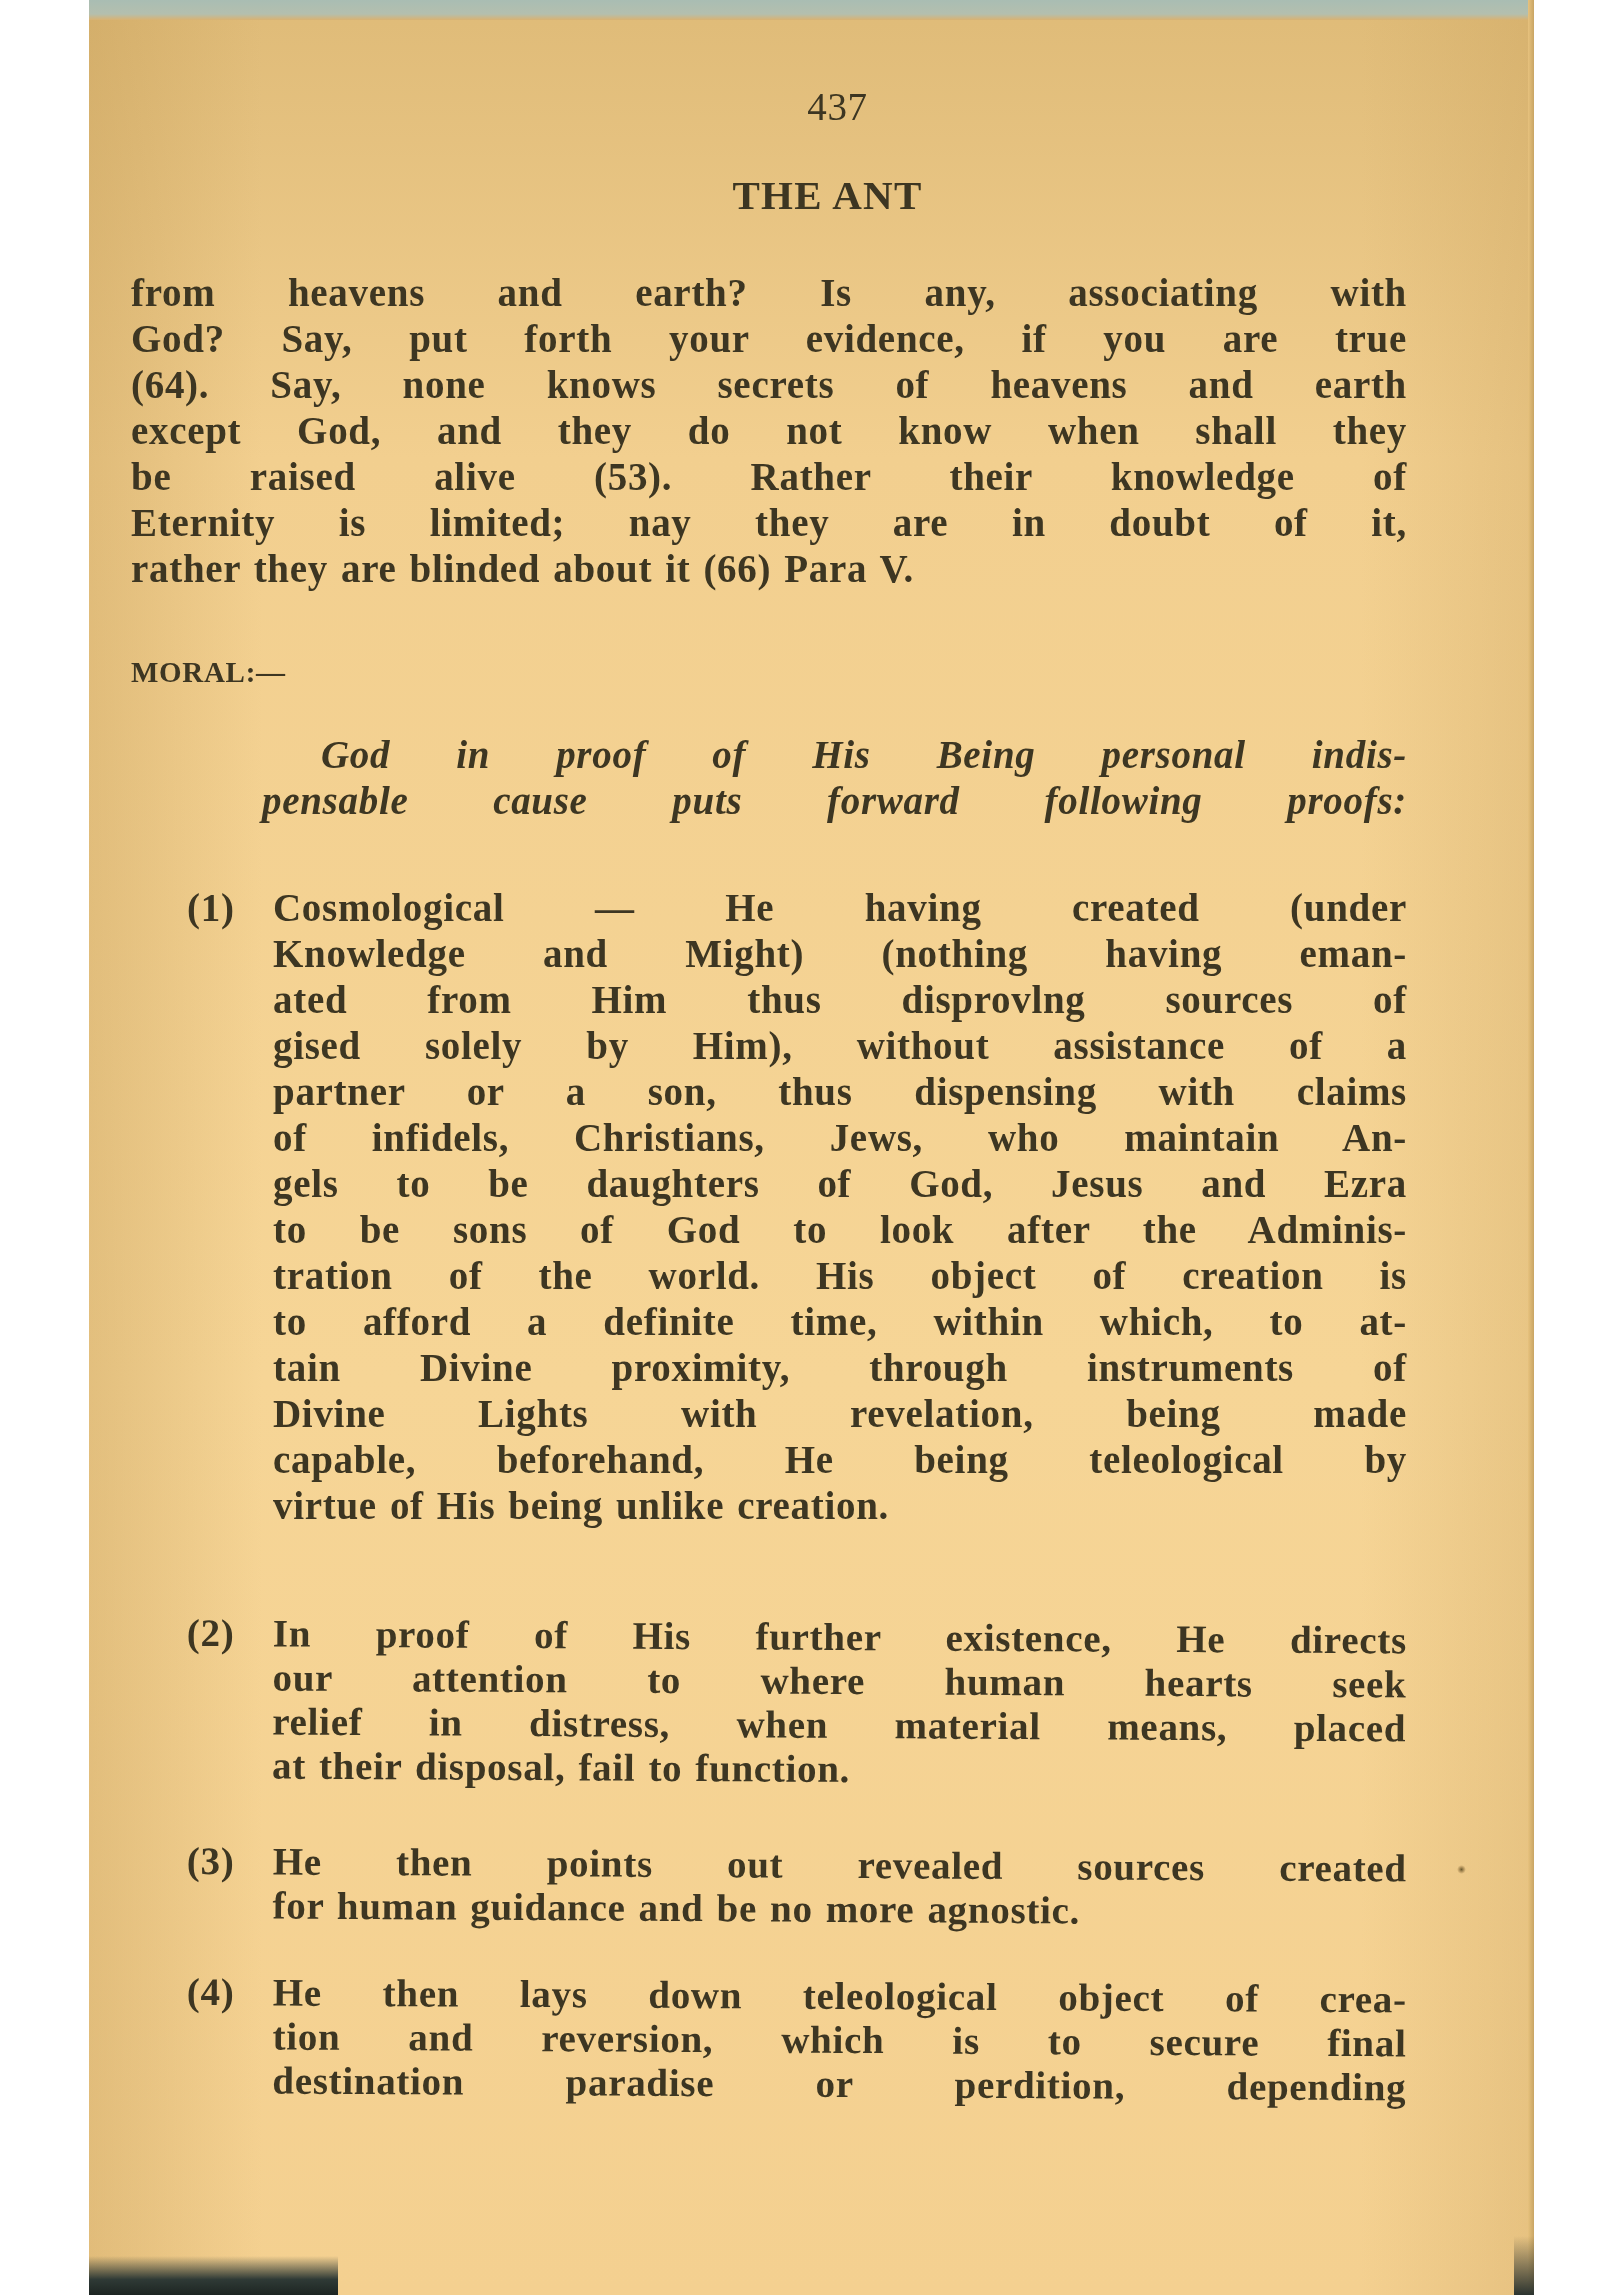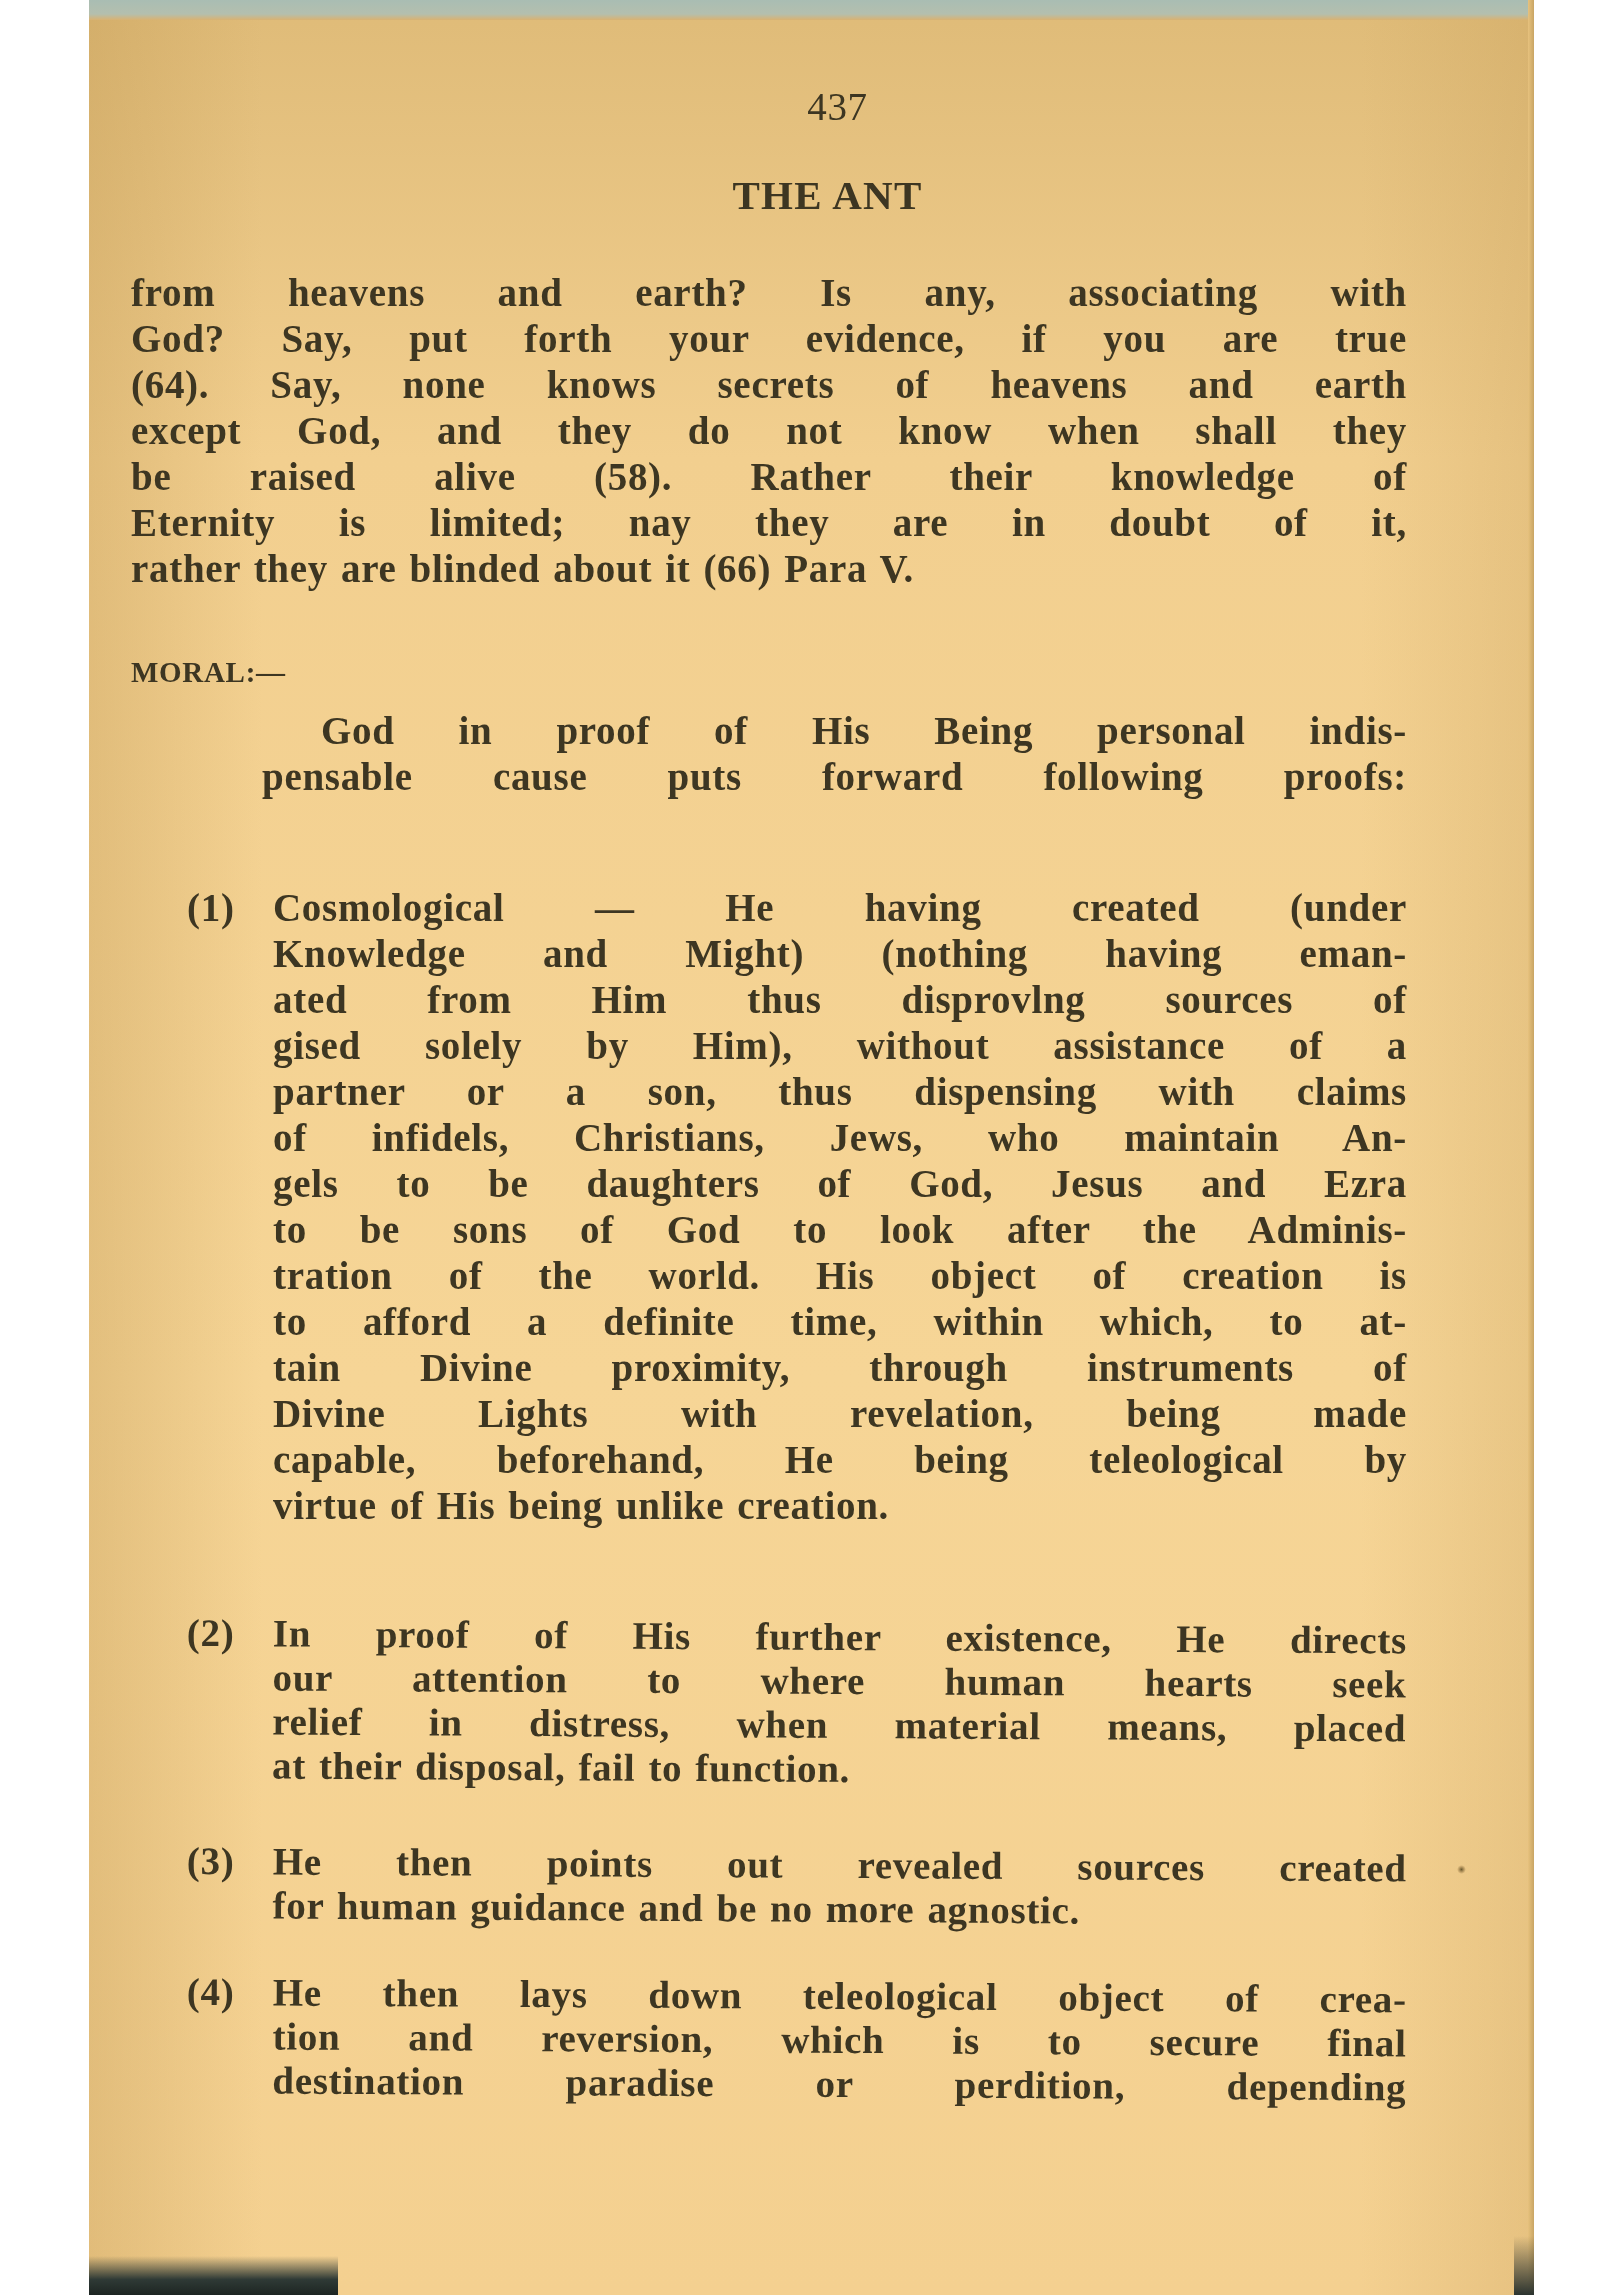--- a/index.html
+++ b/index.html
@@ -104,21 +104,22 @@
     top: 270px;
   }
   .moral-heading {
     position: absolute;
     left: 42px;
     top: 656px;
     font-size: 29px;
     letter-spacing: 0.7px;
   }
   .lead-para {
-    top: 708px;
+    top: 732px;
+    font-style: italic;
   }
   .lead-para .line:first-child {
     padding-left: 190px;
   }
   .lead-para .line {
     padding-left: 131px;
   }
   .proof-item {
     position: absolute;
     left: 98px;
@@ -163,21 +164,21 @@
 
   <div class="text">
     <div class="page-number">437</div>
     <div class="running-head">THE ANT</div>
 
     <div class="para-block intro-para">
       <span class="line">from heavens and earth?  Is any, associating with</span>
       <span class="line">God?  Say, put forth your evidence, if you are true</span>
       <span class="line">(64). Say, none knows secrets of heavens and earth</span>
       <span class="line">except God, and they do not know when shall they</span>
-      <span class="line">be raised alive (58).  Rather their knowledge of</span>
+      <span class="line">be raised alive (53).  Rather their knowledge of</span>
       <span class="line">Eternity is limited; nay they are in doubt of it,</span>
       <span class="line last">rather they are blinded about it (66) Para V.</span>
     </div>
 
     <div class="moral-heading">MORAL:—</div>
 
     <div class="para-block lead-para">
       <span class="line">God in proof of His Being personal indis-</span>
       <span class="line">pensable cause puts forward following proofs:</span>
     </div>

